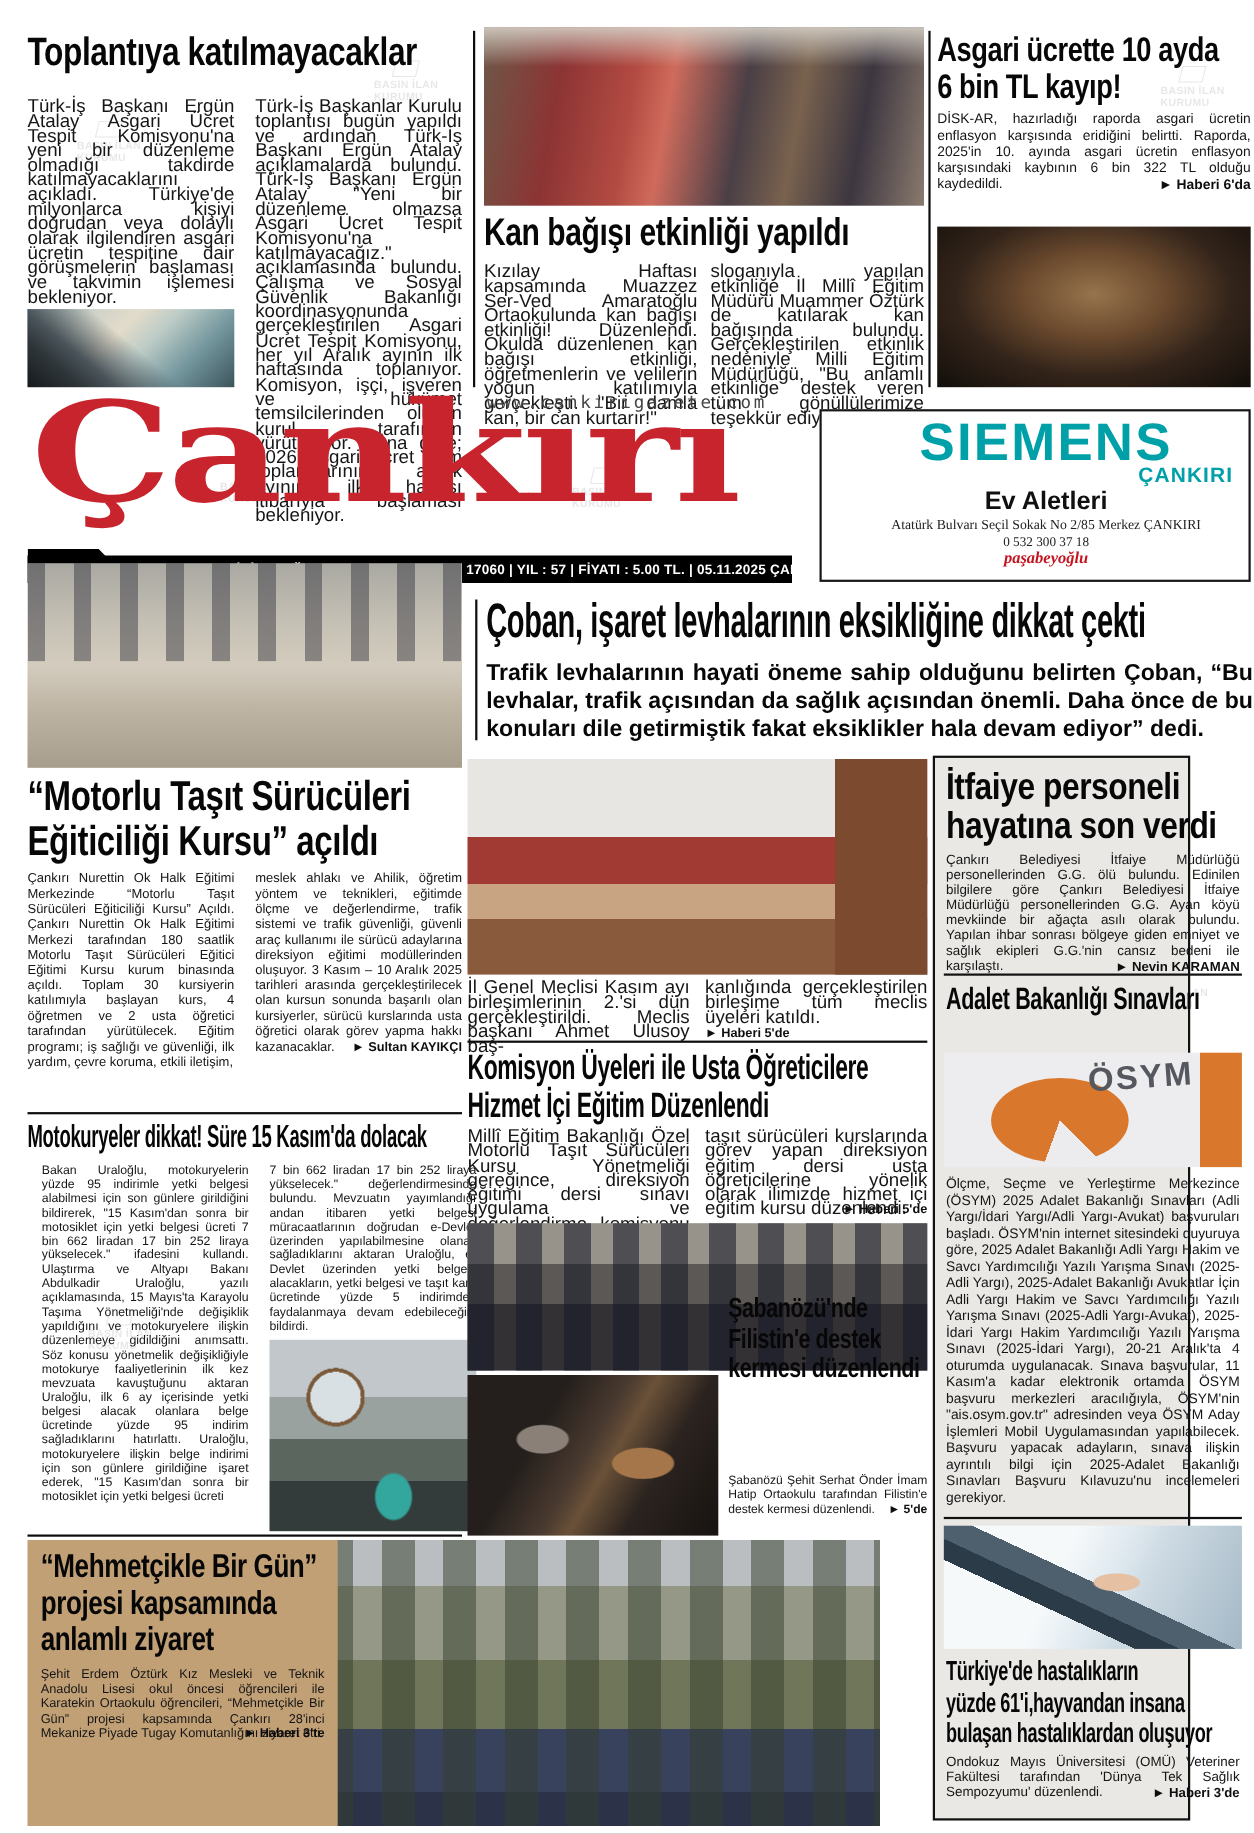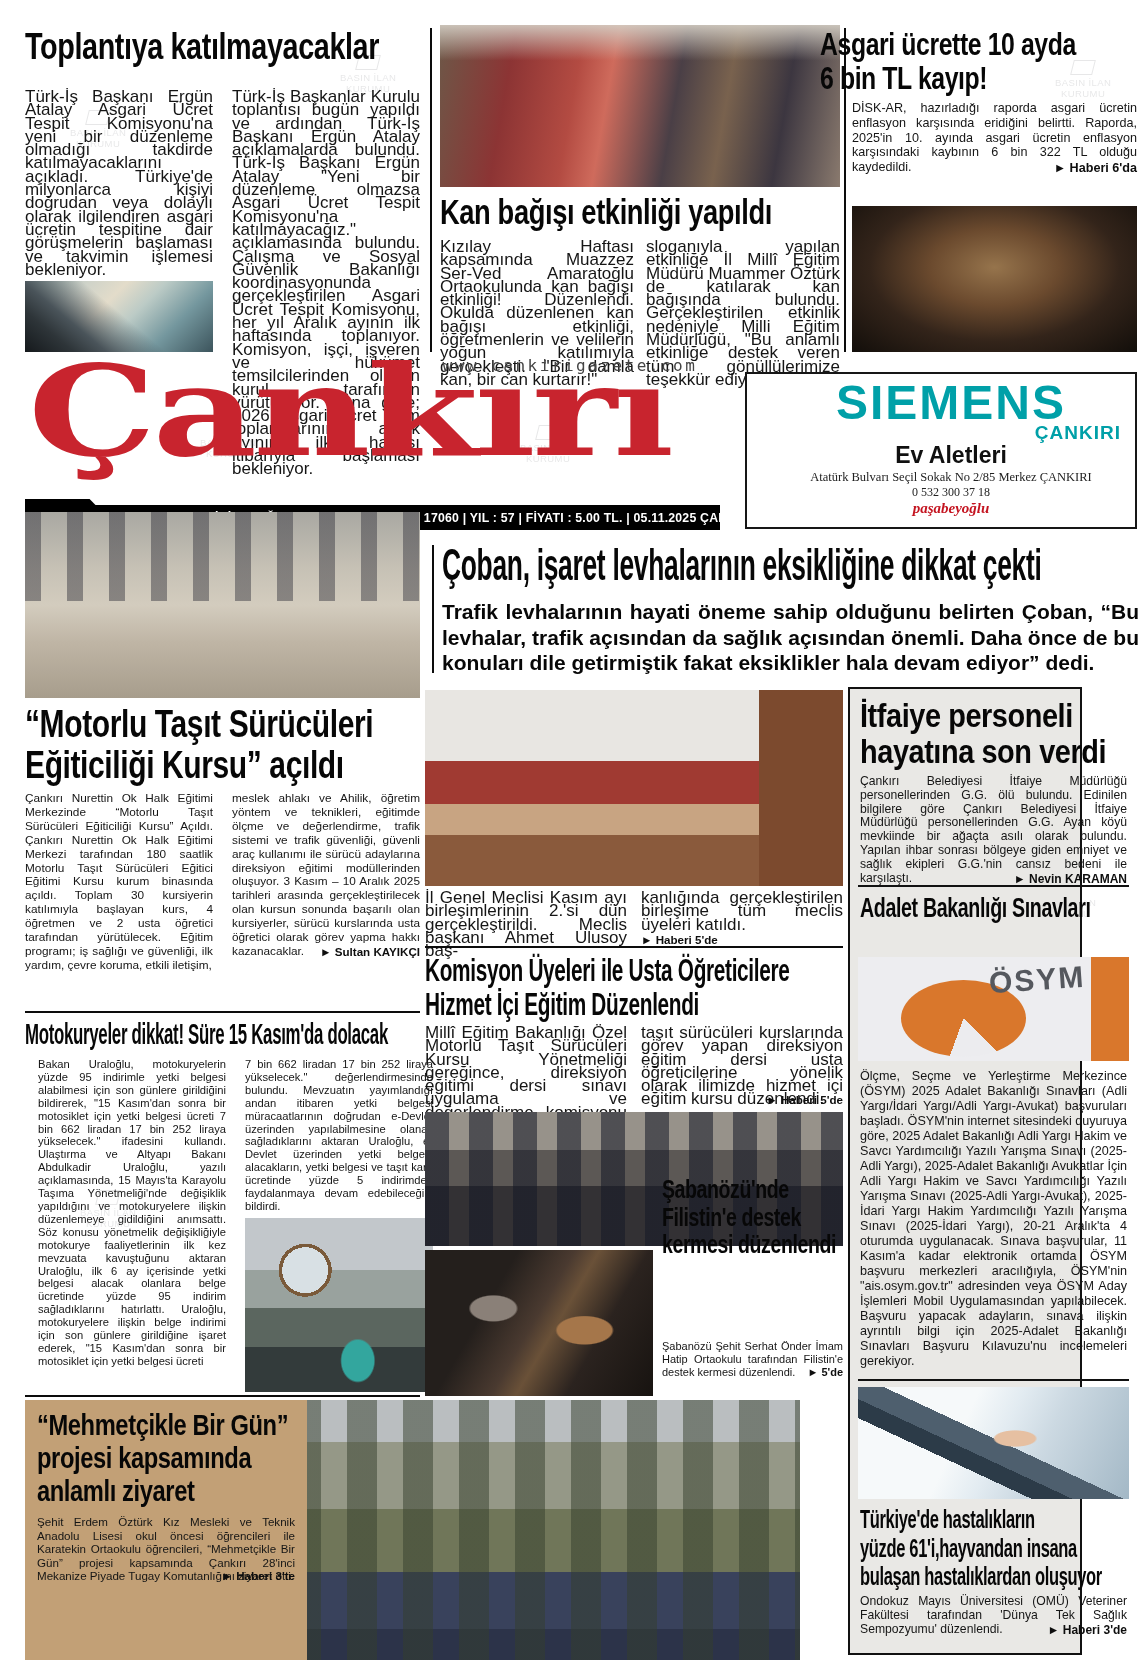--- a/index.html
+++ b/index.html
@@ -13,22 +13,22 @@
   .sx{display:inline-block;transform:scaleX(var(--s,1));transform-origin:0 0;white-space:nowrap;letter-spacing:-0.5px;}
   .ph{position:absolute;overflow:hidden;}
   .vr{position:absolute;width:2px;background:#0c0c0c;}
   .hr2{position:absolute;height:2px;background:#0c0c0c;}
   .more{font-weight:bold;text-align:right;margin-top:-13px;font-size:11.6px;}
   .capmore{font-weight:bold;font-size:11.6px;margin-top:2px;}
   .dlbar{position:absolute;background:#000;color:#fff;display:flex;align-items:center;gap:14px;
          font-size:12.3px;font-weight:bold;letter-spacing:.2px;white-space:nowrap;}
   .notch{position:absolute;background:#000;clip-path:polygon(0 0,68% 0,100% 100%,0 100%);}
   .adbox{position:absolute;border:2px solid #161616;background:#fff;text-align:center;box-sizing:border-box;}
-  .wm{position:absolute;color:rgba(110,112,118,.9);opacity:.18;font-size:9.5px;font-weight:normal;
-      text-align:center;line-height:11px;letter-spacing:.4px;}
+  .wm{position:absolute;color:rgba(110,112,118,.9);opacity:.18;font-size:9.5px;font-weight:bold;
+      text-align:left;line-height:11px;letter-spacing:.4px;}
   .wm .cube{width:20px;height:13px;border:1.5px solid rgba(110,112,118,.9);margin:0 auto 2px;transform:skewX(-14deg);}
   .rightbox{position:absolute;border:2px solid #111;background:#e9e8e5;box-sizing:border-box;}
   .serif{font-family:"Liberation Serif",serif;}
   .logo{font-family:"DejaVu Serif",serif;font-weight:bold;color:#c8242e;line-height:.95;
         transform:scaleX(1.28);transform-origin:0 0;letter-spacing:-3px;white-space:nowrap;}
   .website{font-family:"DejaVu Sans Mono",monospace;color:#444;letter-spacing:2.5px;font-size:16px;}
   .tanbox{position:absolute;background:#c2a076;box-sizing:border-box;padding:8px 12px;}
 </style>
 </head>
 <body>
@@ -117,21 +117,21 @@
   <div class="abs cols" style="left:440px;top:240px;width:400px;height:112px;gap:12px;">
     <div class="col">
         <p class="bodytext" style="margin:0;">Kızılay Haftası kapsamında Muazzez Ser-Ved Amaratoğlu Ortaokulunda kan bağışı etkinliği! Düzenlendi. Okulda düzenlenen kan bağışı etkinliği, öğretmenlerin ve velilerin yoğun katılımıyla gerçekleşti. "Bir damla kan, bir can kurtarır!"</p>
       </div>
     <div class="col">
         <p class="bodytext" style="margin:0;">sloganıyla yapılan etkinliğe İl Millî Eğitim Müdürü Muammer Öztürk de katılarak kan bağışında bulundu. Gerçekleştirilen etkinlik nedeniyle Milli Eğitim Müdürlüğü, "Bu anlamlı etkinliğe destek veren tüm gönüllülerimize teşekkür ediyoruz" dedi.</p>
       </div>
   </div>
   <div class="vr" style="left:844px;top:28px;height:324px;"></div>
 
-  <div class="abs hl" style="left:820px;top:28px;width:285px;font-size:31px;line-height:34px;">
+  <div class="abs hl" style="left:852px;top:28px;width:285px;font-size:31px;line-height:34px;">
     <div><span class="sx" style="--s:.80;">Asgari ücrette 10 ayda</span></div>
     <div><span class="sx" style="--s:.80;">6 bin TL kayıp!</span></div>
   </div>
   <div class="abs" style="left:852px;top:101px;width:285px;">
     <p class="bodytext" style="margin:0;font-size:12.6px;line-height:14.8px;">DİSK-AR, hazırladığı raporda asgari ücretin enflasyon karşısında eridiğini belirtti. Raporda, 2025'in 10. ayında asgari ücretin enflasyon karşısındaki kaybının 6 bin 322 TL olduğu kaydedildi.</p>
     <div class="more" style="margin-top:-14px;font-size:12.6px;">► Haberi 6'da</div>
   </div>
   <div class="ph" style="left:852px;top:206px;width:285px;height:146px;background:radial-gradient(ellipse at 50% 42%,#96744c 0%,#6b4a2e 32%,#33241a 62%,#120e0a 100%);"></div>
 
   <div class="abs website" style="left:420px;top:356px;width:300px;text-align:center;">www.cankirigazete.com</div>

